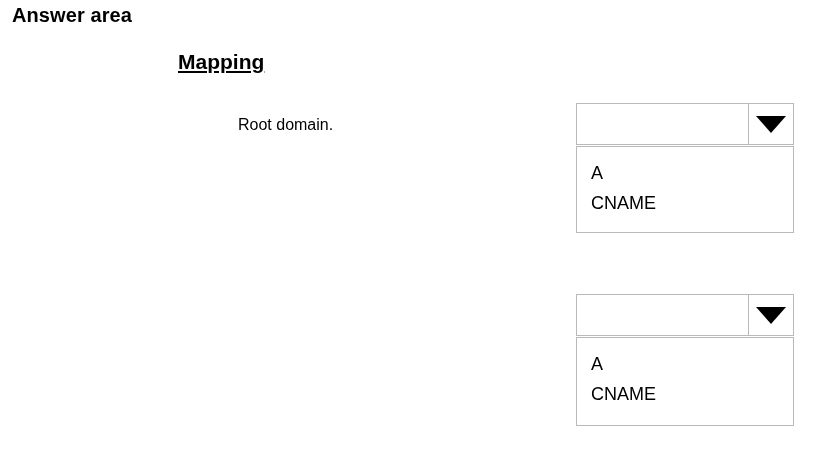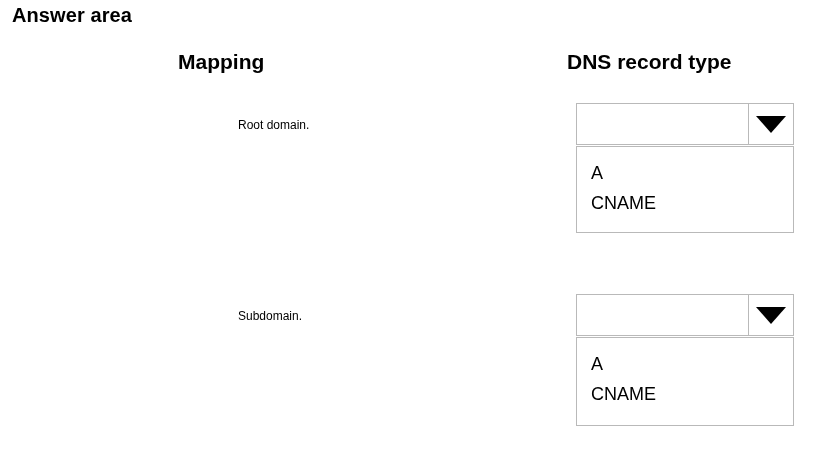--- a/index.html
+++ b/index.html
@@ -42,31 +42,32 @@
   .col-header {
     position: absolute;
     font-size: 21px;
     font-weight: bold;
     line-height: 28px;
     white-space: nowrap;
   }
   .col-header.mapping {
     left: 178px;
     top: 48px;
+    text-decoration: underline;
   }
   .col-header.dns {
     left: 567px;
     top: 48px;
   }
 
   
   .row-label {
     position: absolute;
     left: 238px;
-    font-size: 12px;
+    font-size: 16px;
     line-height: 22px;
     white-space: nowrap;
     color: #000;
   }
   .row-label.row-0 { top: 114px; }
   .row-label.row-1 { top: 305px; }
 
   
   .dropdown-group {
     position: absolute;
@@ -136,25 +137,23 @@
   .option-list.list-1 { padding-bottom: 16px; }
 </style>
 </head>
 <body>
 
 <div id="page-root">
 
   <div class="answer-area-title">Answer area</div>
 
   <div class="col-header mapping">Mapping</div>
-  <div class="col-header dns">DNS record type</div>
 
   <div class="row-label row-0">Root domain.</div>
 
-  <div class="row-label row-1">Subdomain.</div>
 
   <div class="dropdown-group group-0">
     <div class="combo">
       <div class="combo-value" title=""></div>
       <div class="combo-button">
         <span class="combo-arrow"></span>
       </div>
     </div>
     <div class="option-list list-0">
       <div class="option-item">A</div>

